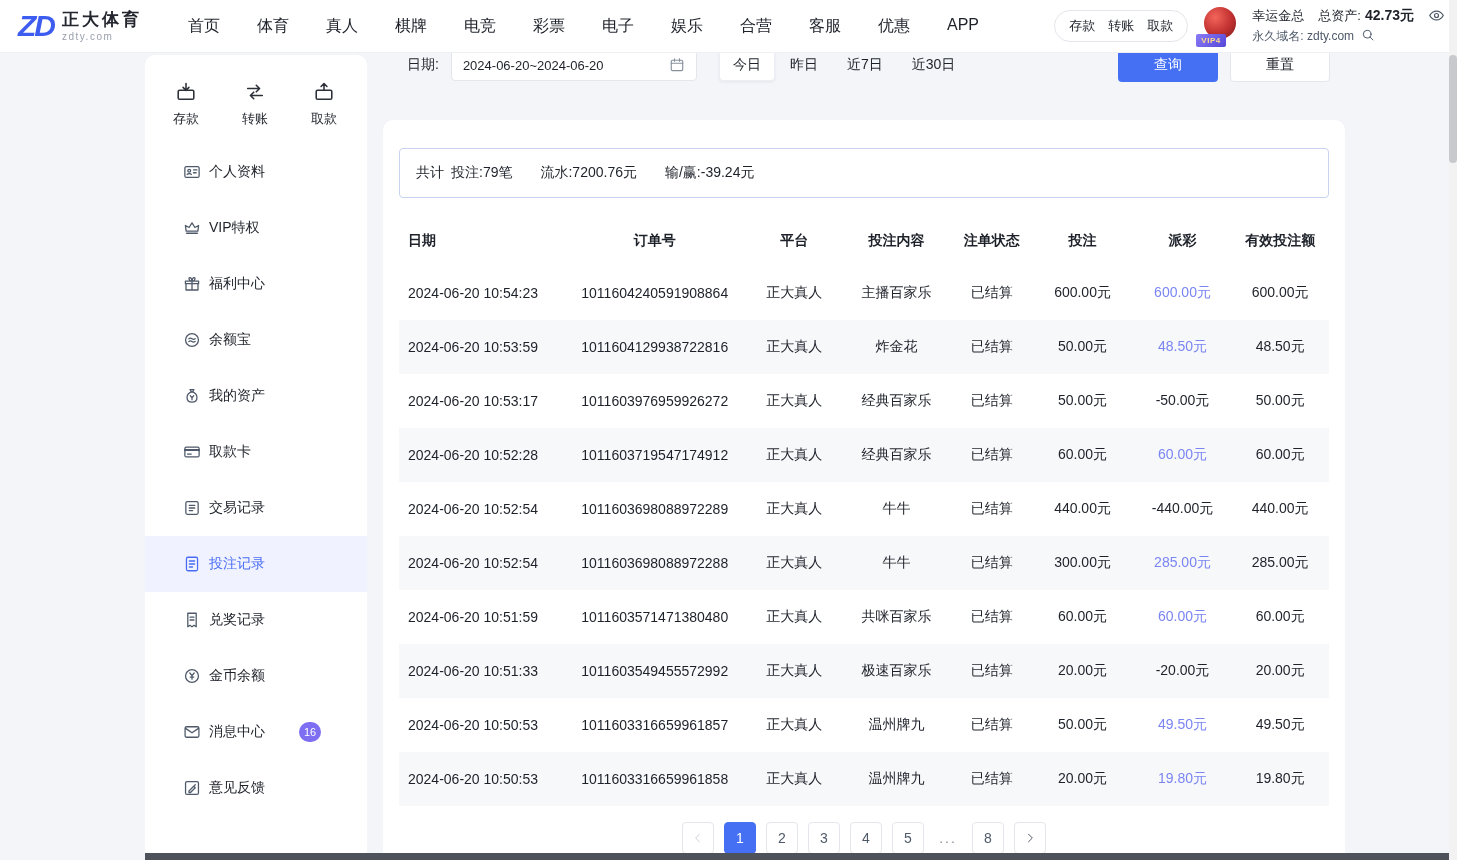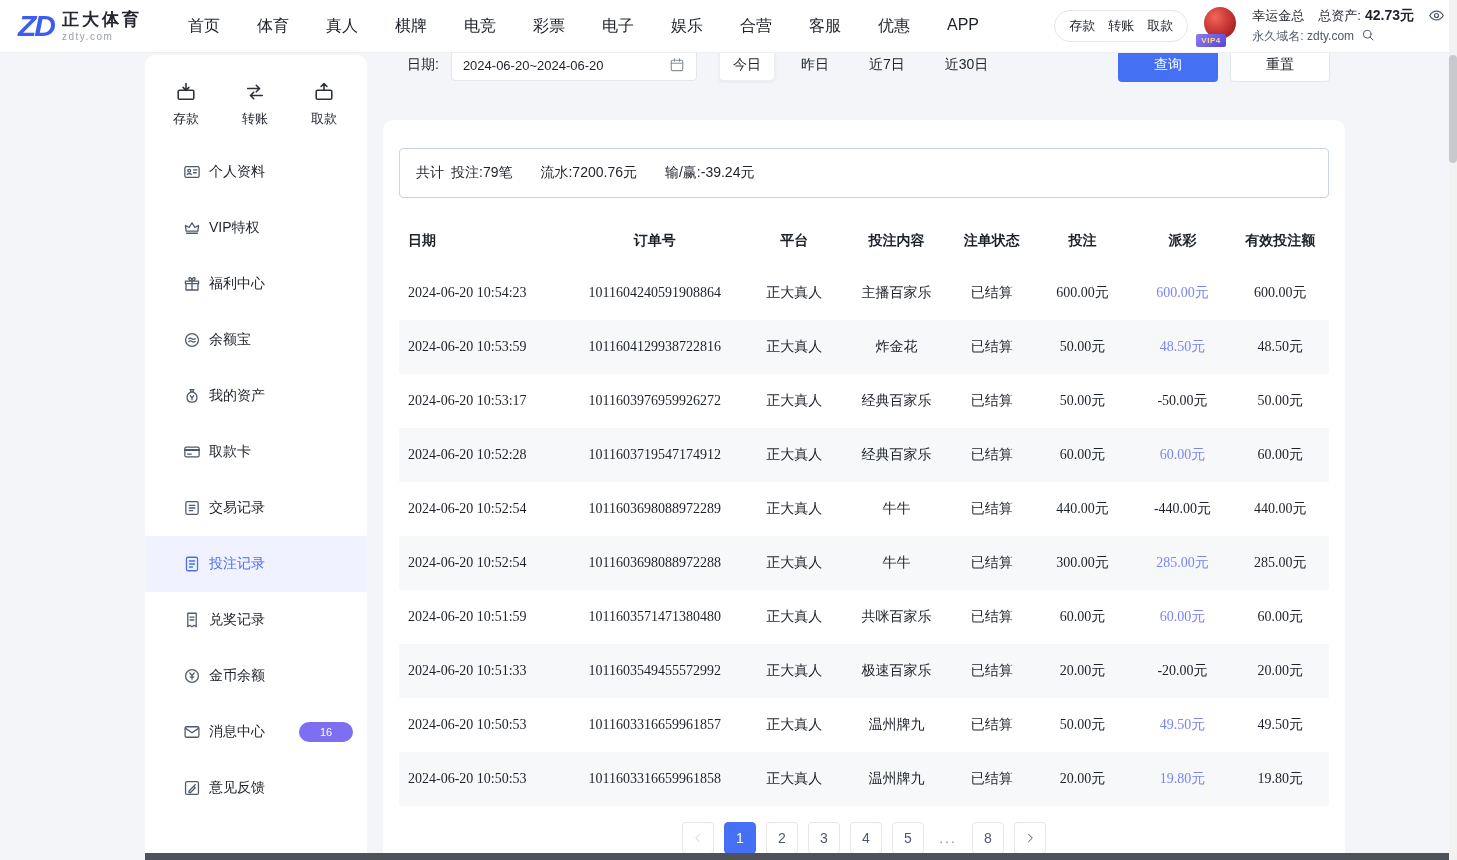--- a/index.html
+++ b/index.html
@@ -43,48 +43,48 @@
              background:#fff; border-radius:10px 10px 0 0; z-index:2; }
   .quick-row { display:flex; justify-content:space-between; padding:26px 30px 14px 28px; }
   .quick { display:flex; flex-direction:column; align-items:center; gap:7px; font-size:13px; cursor:pointer; }
   .quick .icon { color:#2c3038; }
   .menu { margin-top:2px; }
   .menu-item { height:56px; display:flex; align-items:center; gap:8px; padding-left:38px;
                font-size:14px; cursor:pointer; position:relative; }
   .menu-item.active { background:#f0f3ff; color:#4a6cf5; }
   .menu-item.active .icon { color:#4a6cf5; }
   .badge { margin-left:26px; min-width:20px; height:20px; border-radius:10px; background:#7d6ef2;
-           color:#fff; font-size:11px; display:flex; align-items:center; justify-content:center; padding:0 21px; }
+           color:#fff; font-size:11px; display:flex; align-items:center; justify-content:center; padding:0 5px; }
 
   
   .filter-row { position:absolute; left:383px; top:47px; width:962px; height:36px;
                 display:flex; align-items:center; padding:0 15px 0 24px; z-index:2; }
   .date-label { font-size:14px; margin-right:12px; }
   .date-input { width:246px; height:32px; background:#fff; border:1px solid #e5e6eb; border-radius:4px;
                 display:flex; align-items:center; padding:0 11px; font-size:13px; cursor:pointer; }
   .date-input .flex-sp { flex:1; }
   .date-input .icon { color:#86909c; }
-  .ranges { display:flex; align-items:center; gap:12px; margin-left:22px; font-size:14px; }
+  .ranges { display:flex; align-items:center; gap:1px; margin-left:22px; font-size:14px; }
   .range-chip { padding:6px 13px; border-radius:4px; cursor:pointer; color:#1d2129; border:1px solid transparent; }
   .range-chip.active { background:#fff; border-color:#eceef3; box-shadow:0 1px 3px rgba(31,35,41,.07); }
   .btn-query { margin-left:auto; width:100px; height:34px; background:#4670f4; color:#fff; border:none;
                border-radius:4px; font-size:14px; cursor:pointer; font-family:inherit; }
   .btn-reset { margin-left:12px; width:100px; height:34px; background:#fff; color:#1d2129;
                border:1px solid #e5e6eb; border-radius:4px; font-size:14px; cursor:pointer; font-family:inherit; }
 
   
   .card { position:absolute; left:383px; top:120px; width:962px; height:745px; background:#fff;
           border-radius:10px; z-index:2; }
   .summary-box { margin:28px 16px 0; height:50px; border:1px solid #c9d3f0; border-radius:4px;
                  display:flex; align-items:center; padding:0 16px; font-size:14px; }
   .summary-box .prefix { margin-right:7px; }
   .summary-box .stat { margin-right:28px; }
   .table { margin:18px 16px 0; }
   .thead, .trow { display:grid; align-items:center;
-                  grid-template-columns:17.5% 20% 10% 12% 8.5% 11% 10.5% 10.5%;font-family:Liberation Serif, serif; }
+                  grid-template-columns:17.5% 20% 10% 12% 8.5% 11% 10.5% 10.5%; }
   .thead { height:50px; font-size:14px; font-weight:700; }
   .thead > div, .trow > div { text-align:center; white-space:nowrap; overflow:hidden; }
   .thead > div:first-child, .trow > div:first-child { text-align:left; padding-left:9px; }
   .trow { height:54px; font-size:14px; }
   .trow.stripe { background:#f7f8fa; }
   .payout.pos { color:#7a85f2; }
 
   
   .pagination { display:flex; justify-content:center; align-items:center; gap:10px; margin-top:16px; }
   .page-btn { min-width:32px; height:32px; border-radius:4px; display:flex; align-items:center;

